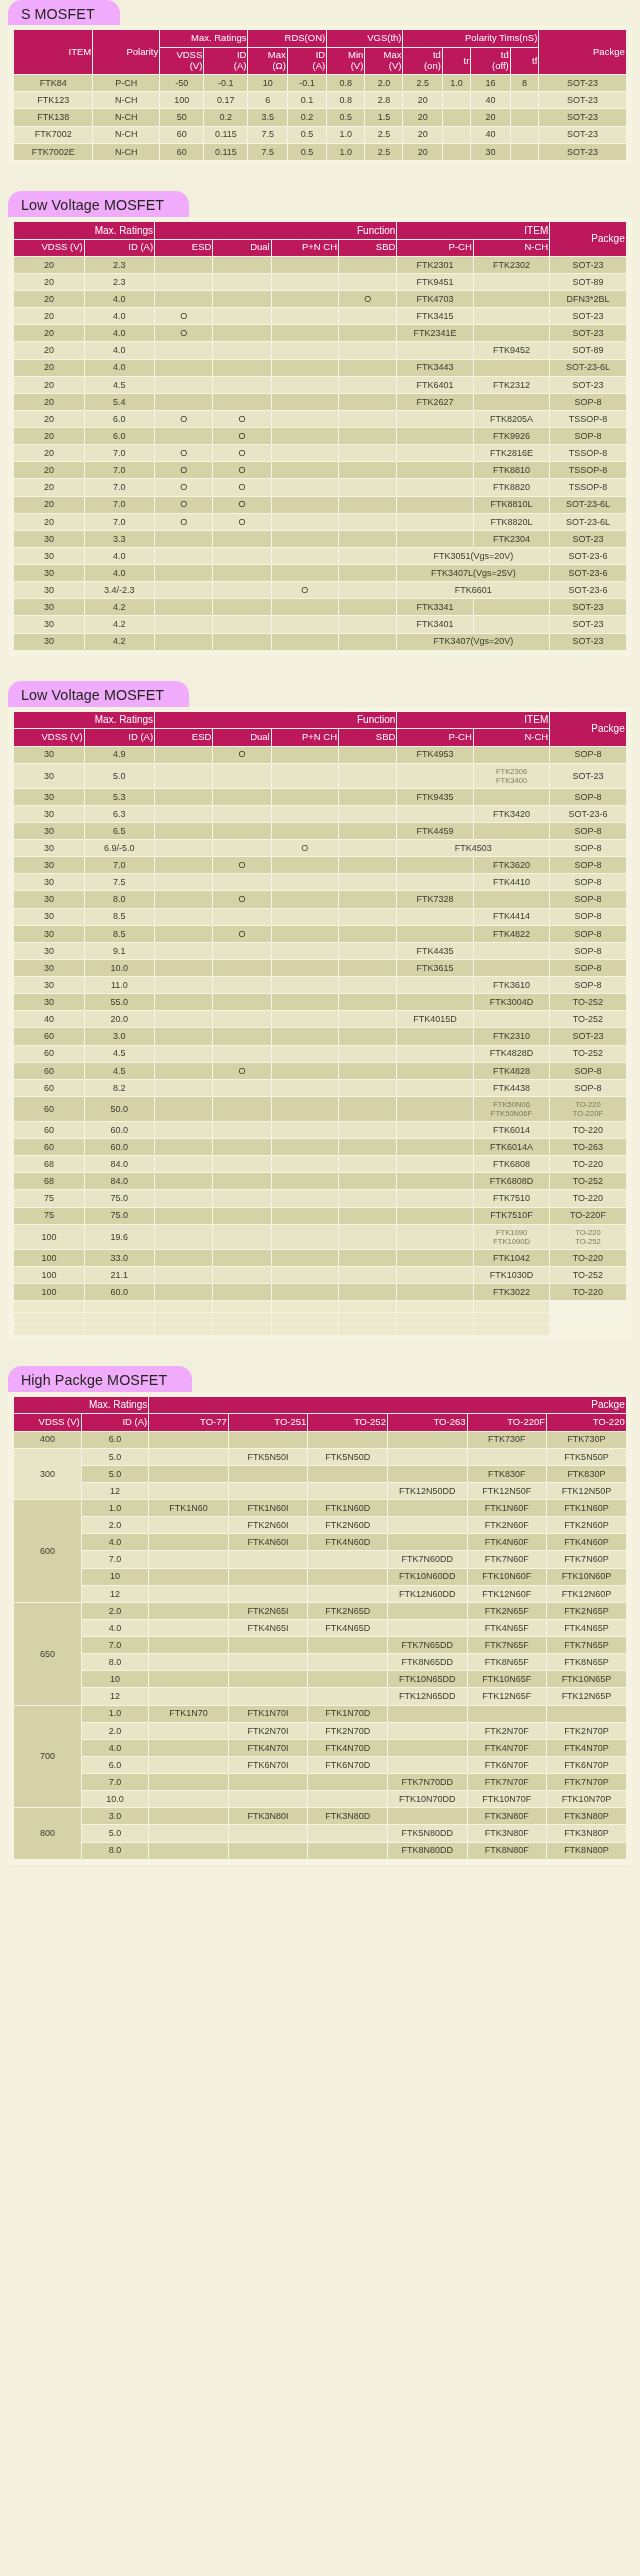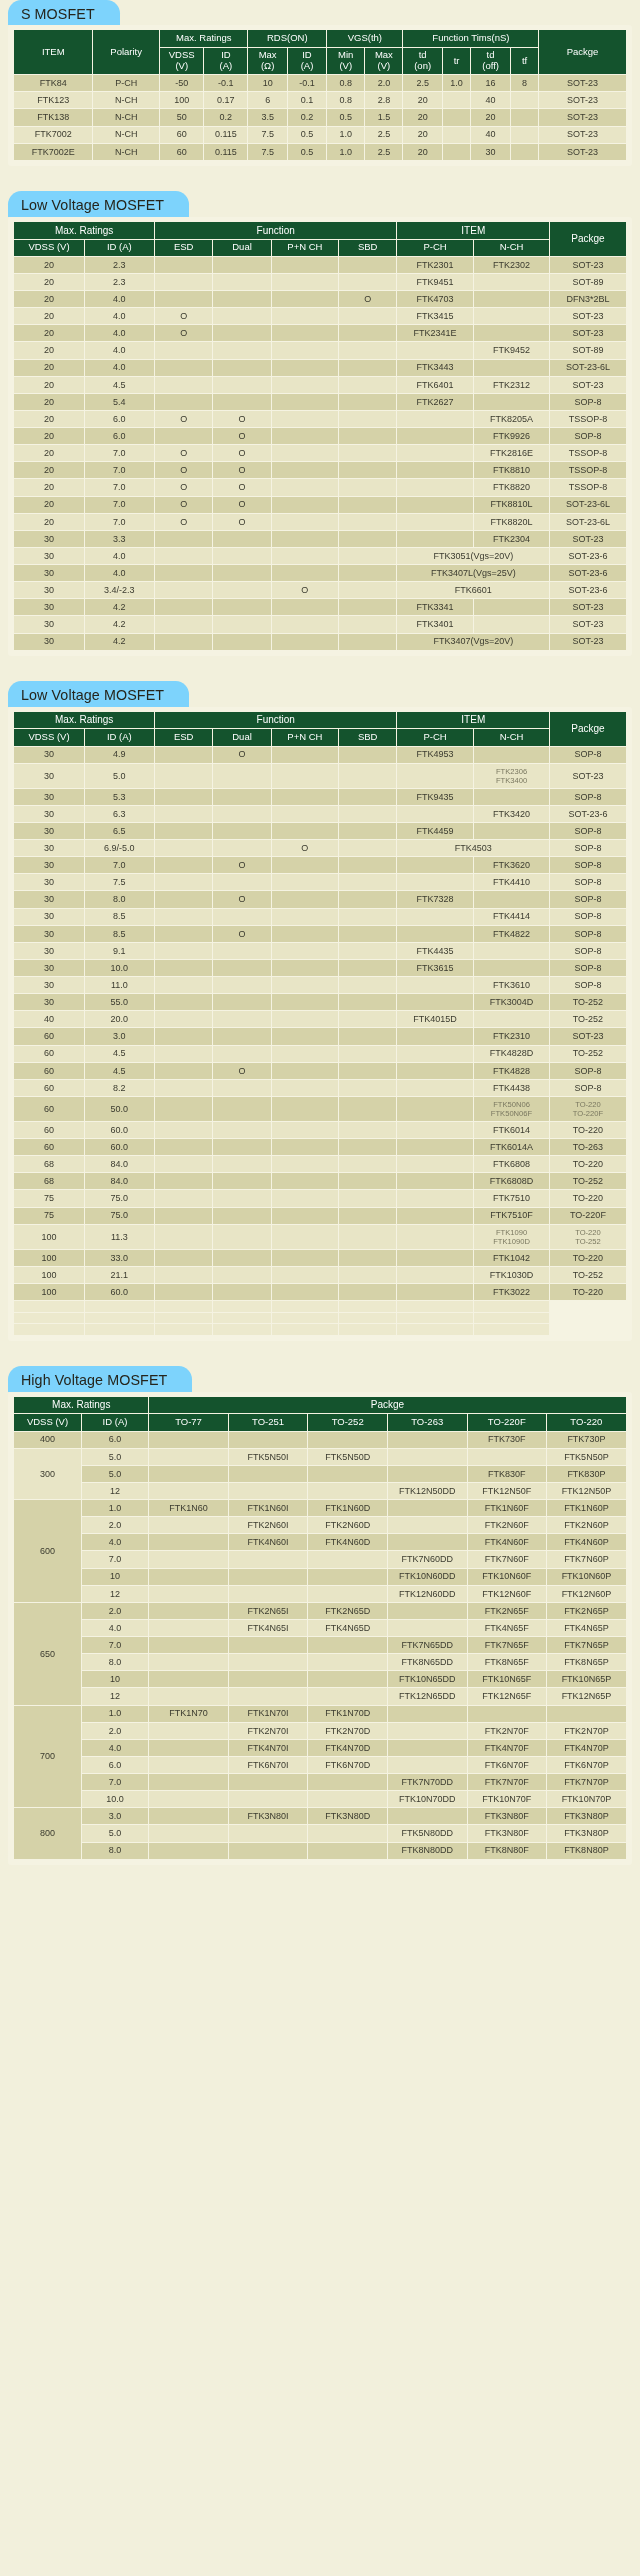--- a/index.html
+++ b/index.html
@@ -9,21 +9,21 @@
     font-family:"Liberation Sans", sans-serif;
     color:#3a3a2e;
     -webkit-font-smoothing:antialiased;
   }
   .page{width:640px;position:relative;padding-bottom:19px;}
 
   
   .section{margin:0 0 0 0;}
   .sec-title{
     display:inline-block;
-    background:#7dd3fc;
+    background:#f0abfc;
     border-top-left-radius:13.3px;
     border-top-right-radius:13.3px;
     font-size:14.3px;
     color:#25251c;
     padding:5.7px 25px 3.8px 13.3px;
     margin-left:7.6px;
     letter-spacing:0.1px;
     white-space:nowrap;
   }
   .tbl-wrap{
@@ -32,27 +32,27 @@
     margin:0 7.6px;
     border-radius:2.9px;
   }
   table{
     border-collapse:separate;
     border-spacing:1px;
     width:100%;
     table-layout:fixed;
   }
   th{
-    background:#14532d;
+    background:#be185d;
     color:#ffffff;
     font-weight:normal;
     font-size:9.5px;
     line-height:1.1;
     padding:2.9px 1px;
-    text-align:center;
+    text-align:right;
     vertical-align:middle;
   }
   th.grp{font-size:10px;padding:2.9px 1px;}
   td{
     font-size:9px;
     text-align:center;
     padding:2.9px 1px;
     color:#3b3b2f;
     line-height:1.15;
     vertical-align:middle;
@@ -90,21 +90,21 @@
               <col style="width: 4.6%;">
               <col style="width: 14.4%;">
             </colgroup>
             <thead>
               <tr>
                 <th class="grp" rowspan="2">ITEM</th>
                 <th class="grp" rowspan="2">Polarity</th>
                 <th class="grp" colspan="2">Max. Ratings</th>
                 <th class="grp" colspan="2">RDS(ON)</th>
                 <th class="grp" colspan="2">VGS(th)</th>
-                <th class="grp" colspan="4">Function Tims(nS)</th>
+                <th class="grp" colspan="4">Polarity Tims(nS)</th>
                 <th class="grp" rowspan="2">Packge</th>
               </tr>
               <tr>
                 <th>VDSS<br>(V)</th>
                 <th>ID<br>(A)</th>
                 <th>Max<br>(Ω)</th>
                 <th>ID<br>(A)</th>
                 <th>Min<br>(V)</th>
                 <th>Max<br>(V)</th>
                 <th>td<br>(on)</th>
@@ -801,21 +801,21 @@
                 <td class="empty"></td>
                 <td class="empty"></td>
                 <td class="empty"></td>
                 <td class="empty"></td>
                 <td class="empty"></td>
                 <td>FTK7510F</td>
                 <td>TO-220F</td>
               </tr>
               <tr class="even">
                 <td>100</td>
-                <td>11.3</td>
+                <td>19.6</td>
                 <td class="empty"></td>
                 <td class="empty"></td>
                 <td class="empty"></td>
                 <td class="empty"></td>
                 <td class="empty"></td>
                 <td class="small">FTK1090<br>FTK1090D</td>
                 <td class="small">TO-220<br>TO-252</td>
               </tr>
               <tr class="odd">
                 <td>100</td>
@@ -877,21 +877,21 @@
                 <td></td>
                 <td></td>
                 <td></td>
                 <td></td>
                 <td></td>
               </tr>
             </tbody>
           </table>
         </div></div>
       <div class="spacer-lg"></div>
-      <div class="section"><div class="sec-title">High Voltage MOSFET</div><div class="tbl-wrap">
+      <div class="section"><div class="sec-title">High Packge MOSFET</div><div class="tbl-wrap">
           <table class="t3">
             <colgroup>
               <col style="width: 11%;">
               <col style="width: 11%;">
               <col style="width: 13%;">
               <col style="width: 13%;">
               <col style="width: 13%;">
               <col style="width: 13%;">
               <col style="width: 13%;">
               <col style="width: 13%;">

